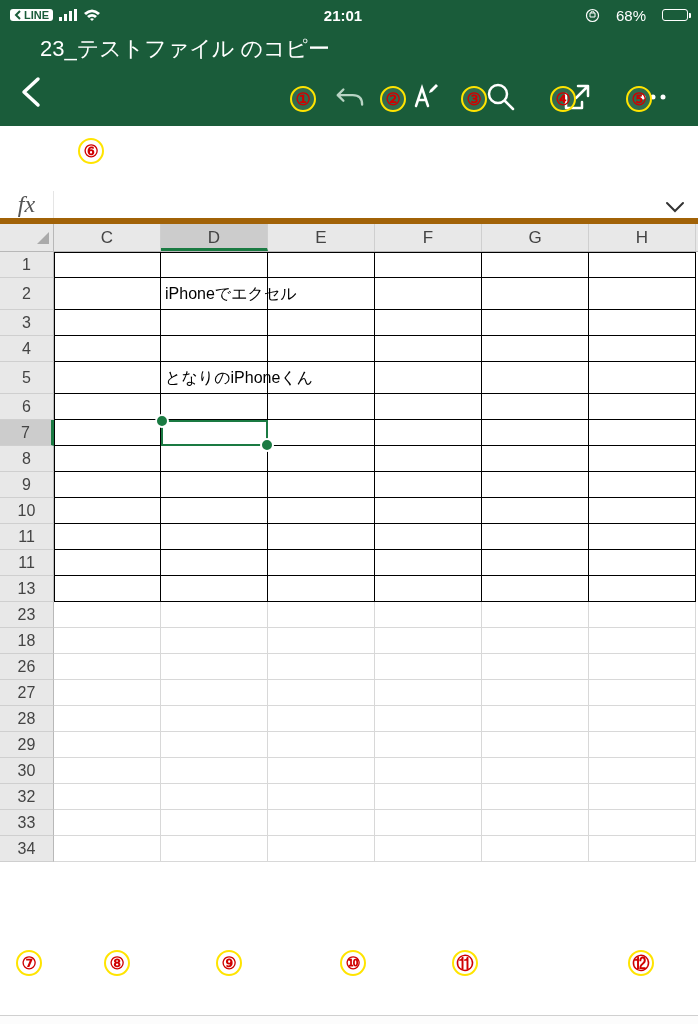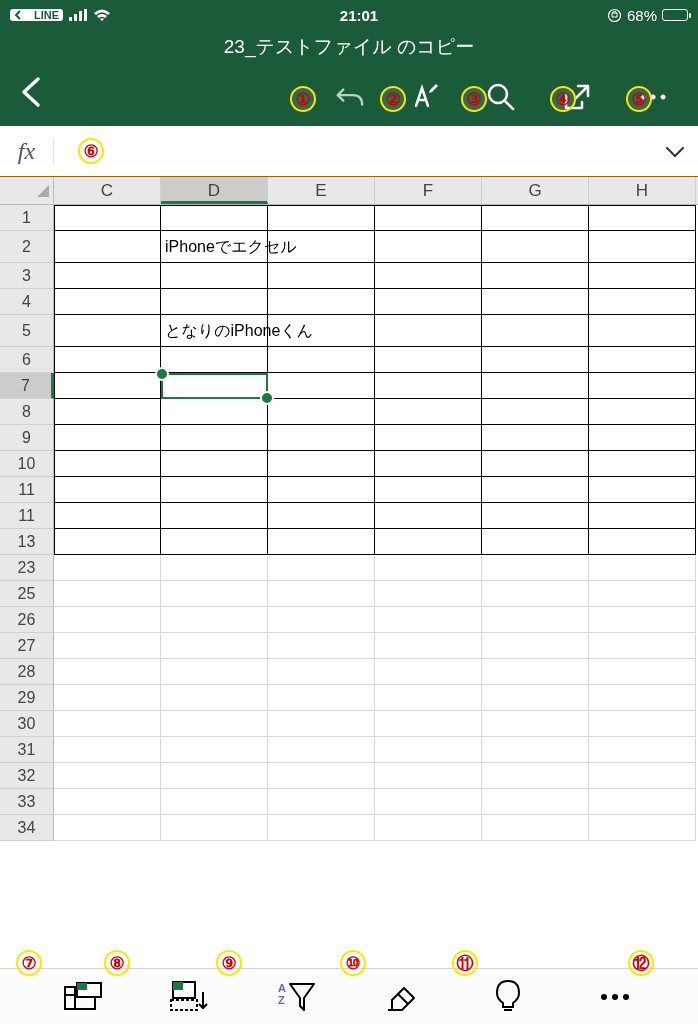--- a/index.html
+++ b/index.html
@@ -24,58 +24,59 @@
 .status-left { display: flex; align-items: center; gap: 6px; }
 .status-line-badge {
   background: #fff;
   color: #1a5c3a;
   border-radius: 3px;
   padding: 0px 4px;
   font-size: 11px;
   font-weight: bold;
   display: flex;
   align-items: center;
-  gap: 12px;
+  gap: 2px;
 }
 .status-center { flex: 1; text-align: center; font-weight: 600; }
-.status-right { display: flex; align-items: center; gap: 5px; }
+.status-right { display: flex; align-items: center; gap: 16px; }
 .battery {
   width: 26px; height: 12px;
   border: 1px solid #fff; border-radius: 3px;
   position: relative;
 }
 .battery::after {
   content: ""; position: absolute; right: -4px; top: 3px;
   width: 2px; height: 5px; background: #fff; border-radius: 0 1px 1px 0;
 }
 .battery-fill { height: 100%; background: #ffc700; border-radius: 2px; }
 .header {
   height: 96px;
   background: #1a5c3a;
   color: #fff;
   position: relative;
 }
-.title-row { text-align: center; padding-top: 4px; font-size: 19px; }
+.title-row { padding-top: 4px; font-size: 22px; margin-left: 40px; }
 .toolbar {
   position: absolute;
   bottom: 8px;
   width: 100%;
   display: flex;
   align-items: center;
   padding: 0 20px;
 }
 .back-btn { font-size: 38px; font-weight: 200; }
 .toolbar-spacer { flex: 1; }
 .toolbar-icons { display: flex; gap: 46px; align-items: center; padding-right: 10px; }
 .toolbar-icon { width: 30px; height: 30px; display: flex; align-items: center; justify-content: center; }
 .formula-bar {
   height: 51px;
-  border-bottom: 1px solid #a16207;
-  display: flex;
-  align-items: center;
+  border-bottom: 6px solid #a16207;
+  display: flex;
+  align-items: flex-end;
+  margin-top: 47px;
 }
 .fx-label {
   width: 54px;
   text-align: center;
   font-style: italic;
   font-size: 24px;
   color: #555;
   font-family: "Times New Roman", serif;
   border-right: 1px solid #e5e5e5;
 }
@@ -420,21 +421,21 @@
       <div class="row">
         <div class="row-header">23</div>
         <div class="cell"></div>
         <div class="cell"></div>
         <div class="cell"></div>
         <div class="cell"></div>
         <div class="cell"></div>
         <div class="cell"></div>
       </div>
       <div class="row">
-        <div class="row-header">25</div>
+        <div class="row-header">18</div>
         <div class="cell"></div>
         <div class="cell"></div>
         <div class="cell"></div>
         <div class="cell"></div>
         <div class="cell"></div>
         <div class="cell"></div>
       </div>
       <div class="row">
         <div class="row-header">26</div>
         <div class="cell"></div>
@@ -466,29 +467,20 @@
         <div class="row-header">29</div>
         <div class="cell"></div>
         <div class="cell"></div>
         <div class="cell"></div>
         <div class="cell"></div>
         <div class="cell"></div>
         <div class="cell"></div>
       </div>
       <div class="row">
         <div class="row-header">30</div>
-        <div class="cell"></div>
-        <div class="cell"></div>
-        <div class="cell"></div>
-        <div class="cell"></div>
-        <div class="cell"></div>
-        <div class="cell"></div>
-      </div>
-      <div class="row">
-        <div class="row-header">31</div>
         <div class="cell"></div>
         <div class="cell"></div>
         <div class="cell"></div>
         <div class="cell"></div>
         <div class="cell"></div>
         <div class="cell"></div>
       </div>
       <div class="row">
         <div class="row-header">32</div>
         <div class="cell"></div>

